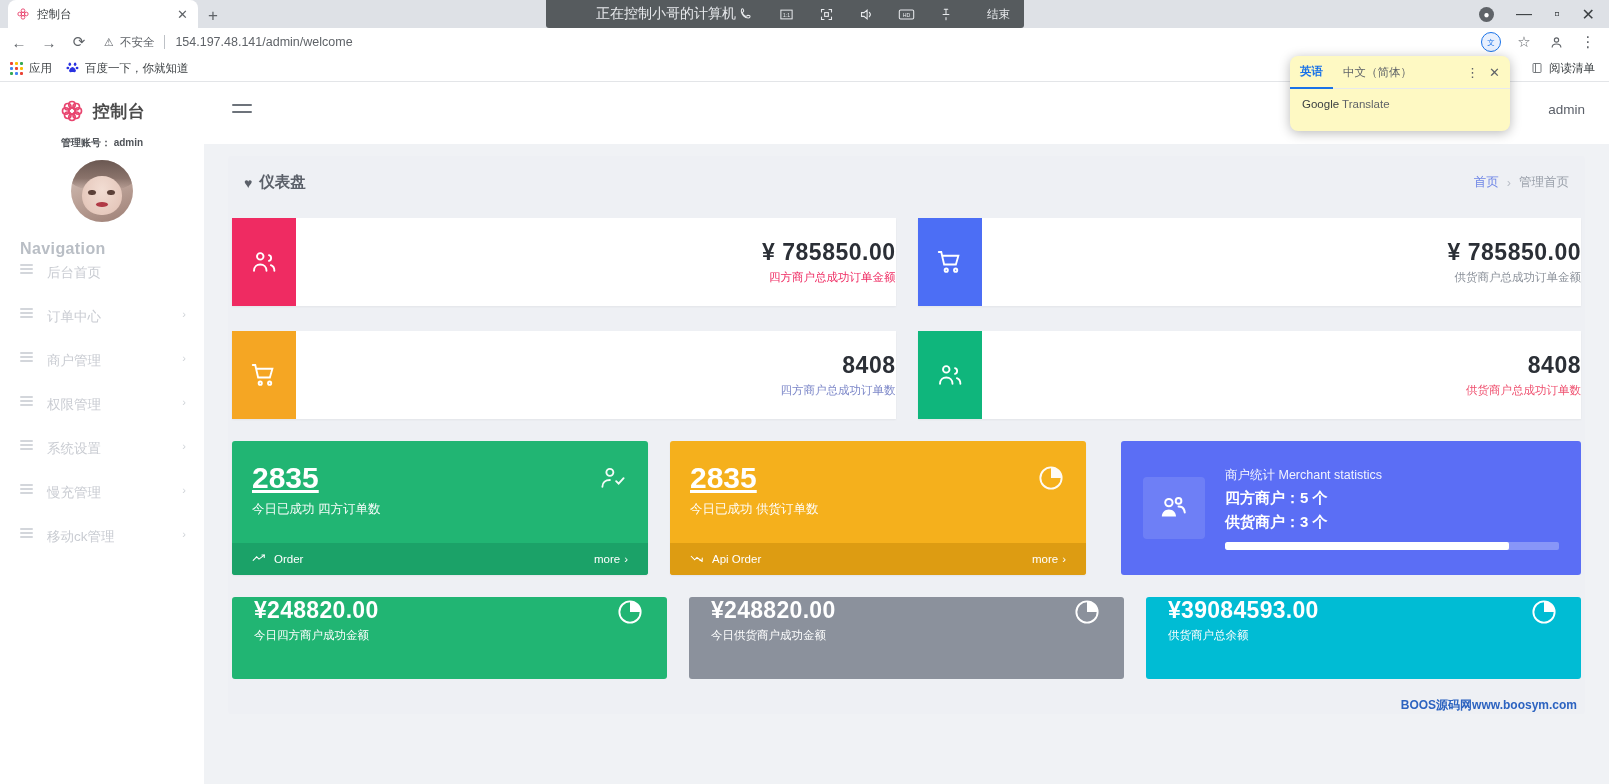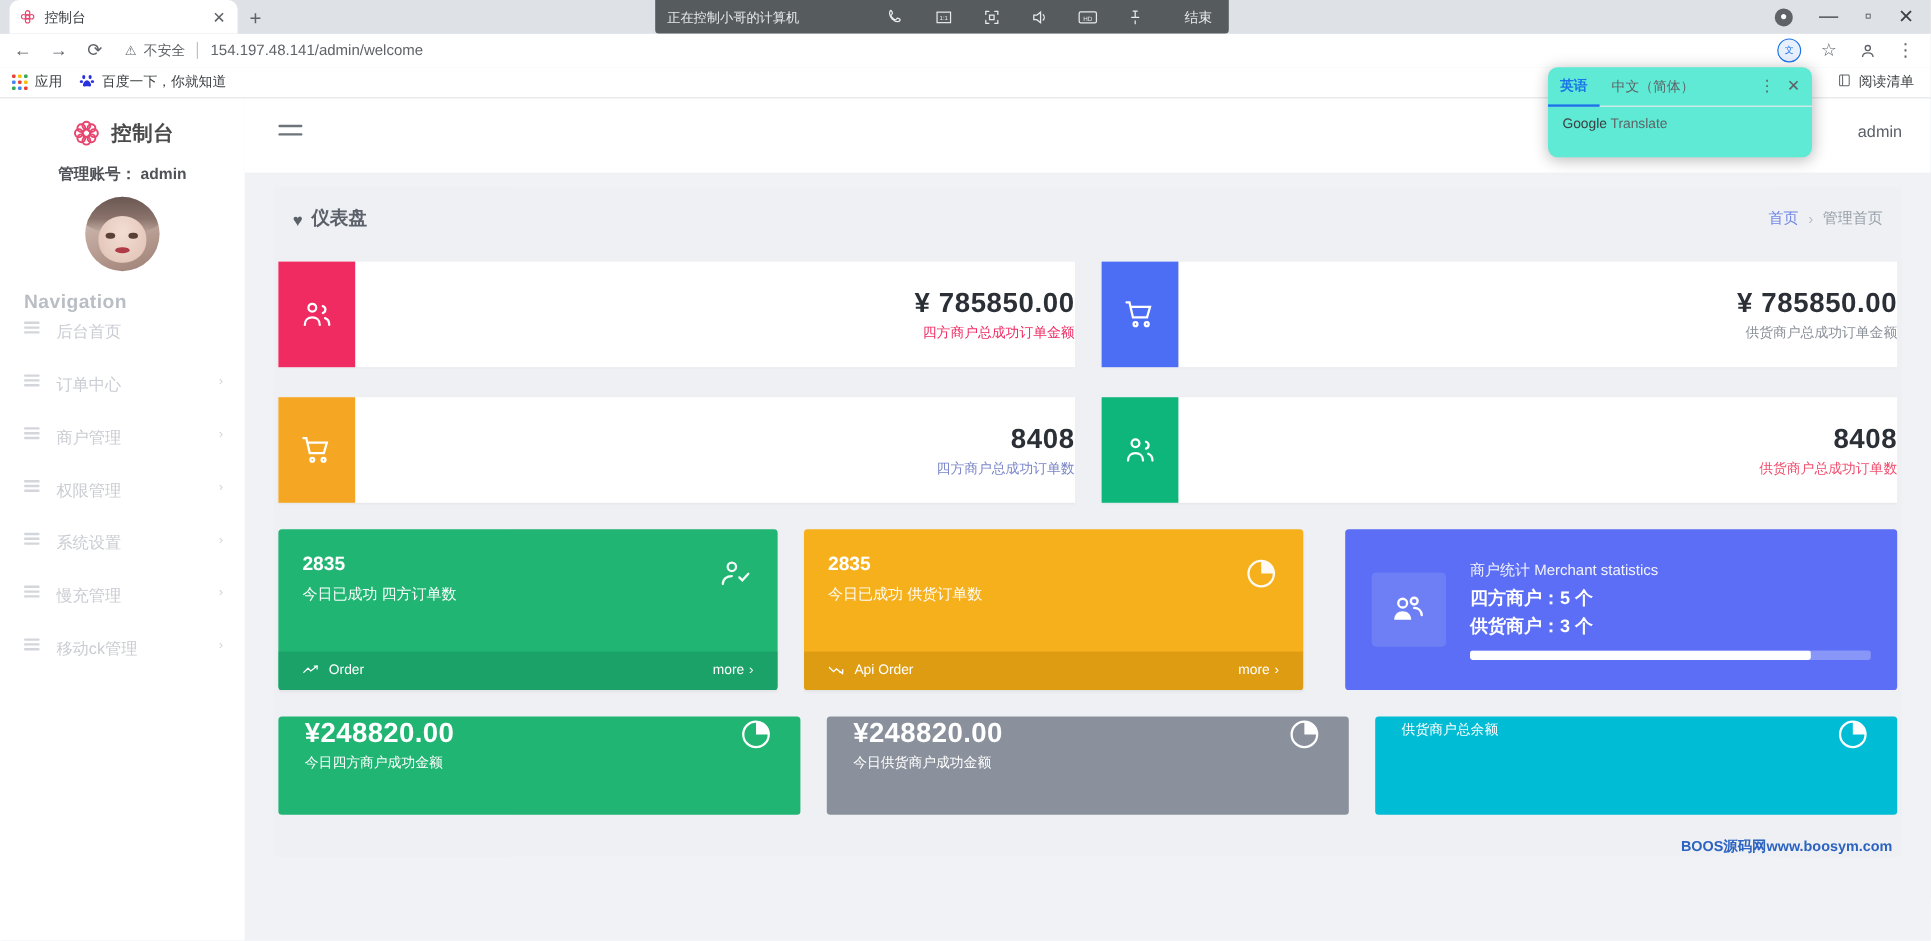--- a/index.html
+++ b/index.html
@@ -25,21 +25,21 @@
   .tab-title { flex: 1; white-space: nowrap; overflow: hidden; text-overflow: ellipsis; }
   .tab-close { color:#5f6368; font-size: 13px; line-height: 1; padding: 0 2px; }
   .newtab { margin-left: 10px; margin-bottom: 4px; color:#5f6368; font-size: 17px; line-height:1; }
 
   
   .remote-bar {
     position: absolute; left: 546px; top: 0; width: 478px; height: 28px;
     background: #565b5e; color: #e8eaed; display: flex; align-items: center;
     font-size: 11.5px; border-radius: 0 0 3px 3px;
   }
-  .remote-title { padding-left: 10px; width: 190px; white-space: nowrap; font-size: 11px;}
+  .remote-title { padding-left: 10px; width: 190px; white-space: nowrap; font-size: 14px; text-align: right;}
   .remote-icons { display: flex; align-items: center; gap: 20px; flex: 1; justify-content: flex-start; }
   .remote-ico { width: 20px; height: 20px; display:flex; align-items:center; justify-content:center; color:#e8eaed; }
   .remote-ico svg { display:block; }
   .remote-end { margin-left: auto; padding-right: 14px; font-size: 11.5px; }
 
   .win-ctrls { position:absolute; right: 0; top:0; height: 28px; display:flex; align-items:center; gap: 22px; padding-right: 14px; color:#3c4043; }
   .win-ctrls .dot { width: 15px; height: 15px; border-radius: 50%; background:#5f6368; display:flex;align-items:center;justify-content:center;color:#fff;font-size:10px;}
 
   
   .navbar {
@@ -68,42 +68,42 @@
     border-bottom: 1px solid #e3e5e8;
   }
   .bm { display:flex; align-items:center; gap: 6px; }
   .bm-right { margin-left:auto; display:flex; align-items:center; gap:6px; padding-right:4px;}
   .apps-grid { display:grid; grid-template-columns: repeat(3, 3px); grid-gap:2px; }
   .apps-grid i { width:3px;height:3px;border-radius:1px;display:block;}
 
   
   .translate-popup {
     position: absolute; left: 1290px; top: 56px; width: 220px; height: 75px;
-    background:#5eead4; border-radius: 8px; box-shadow: 0 2px 12px rgba(0,0,0,.28);
+    background:#fef9c3; border-radius: 8px; box-shadow: 0 2px 12px rgba(0,0,0,.28);
     z-index: 40; overflow:hidden;
   }
   .tp-tabs { display:flex; align-items:center; height: 33px; border-bottom:1px solid #e8eaed; }
   .tp-tab { font-size: 11.5px; color:#5f6368; padding: 0 10px; height: 33px; display:flex;align-items:center; }
   .tp-tab.active { color:#1a73e8; border-bottom:2px solid #1a73e8; font-weight:bold;}
   .tp-actions { margin-left:auto; display:flex; align-items:center; gap:10px; padding-right:10px; color:#5f6368; font-size:13px;}
   .tp-body { padding: 9px 12px; font-size: 11.5px; color:#5f6368; }
   .tp-body b { font-weight: normal; color:#3c4043; }
 
   
   .viewport { position: absolute; left:0; top: 82px; width: 1609px; height: 702px; background:#f0f2f5; overflow:hidden; }
 
   
   .sidebar {
     position:absolute; left:0; top:0; width: 204px; height: 702px; background:#fff;
     box-shadow: 1px 0 0 #eceef1;
   }
   .brand { display:flex; align-items:center; justify-content:center; gap:8px; padding-top: 16px; }
   .brand-logo { width: 26px; height: 26px; }
   .brand-name { font-size: 17px; font-weight: bold; color: #4a4a4a; letter-spacing:.5px;}
-  .acct { text-align:center; font-size: 13px; color:#4f5358; font-weight:bold; margin-top: 12px; }
+  .acct { text-align:center; font-size: 10px; color:#4f5358; font-weight:bold; margin-top: 12px; }
   .acct .nm { font-weight: bold; }
   .avatar-wrap { display:flex; justify-content:center; margin-top: 10px; }
   .avatar {
     width: 62px; height: 62px; border-radius: 50%; overflow:hidden; position:relative;
     background: linear-gradient(160deg,#d8c9c2 0%, #c0a79d 45%, #9d7f75 100%);
   }
   .avatar .hair { position:absolute; left:-6%; top:-14%; width:112%; height:62%;
     background: linear-gradient(180deg,#5a4a45 0%, #8a736b 70%, rgba(138,115,107,0) 100%);
     border-radius: 50% 50% 40% 40%; }
   .avatar .face { position:absolute; left:18%; top:26%; width:64%; height:62%;
@@ -149,21 +149,21 @@
   .stat-ico { width: 64px; display:flex; align-items:center; justify-content:center; color:#fff; }
   .stat-body { flex:1; display:flex; flex-direction:column; justify-content:center; padding-left: 18px; }
   .stat-num { font-size: 23px; font-weight: bold; color:#2b2f36; letter-spacing:.5px; }
   .stat-lbl { font-size: 11.5px; margin-top: 4px; }
 
   
   .grid3 { display:flex; gap: 22px; padding: 0 4px; margin-top: 22px; }
   .tile { flex:1; border-radius: 3px; overflow:hidden; color:#fff; box-shadow: 0 1px 2px rgba(0,0,0,.05); }
   .tile-top { height: 102px; padding: 22px 20px 0 20px; display:flex; align-items:flex-start; }
   .tile-texts { flex:1; }
-  .tile-num { font-size: 16px; font-weight:bold; line-height:1; }
+  .tile-num { font-size: 30px; font-weight:bold; line-height:1;text-decoration:underline; }
   .tile-sub { font-size: 12.5px; margin-top: 8px; opacity: .97; }
   .tile-ico { opacity:.95; }
   .tile-foot { height: 32px; display:flex; align-items:center; padding: 0 20px; font-size: 11.5px; }
   .tile-foot .ft-left { display:flex; align-items:center; gap:8px; }
   .tile-foot .ft-right { margin-left:auto; display:flex; align-items:center; gap:4px;}
 
   
   .tile-merchant { flex:1; border-radius: 3px; background:#5b6ef5; color:#fff; display:flex; align-items:center; padding: 18px 22px; gap: 20px; margin-left: 13px; }
   .merch-ico { width: 62px; height: 62px; background: rgba(255,255,255,.12); border-radius:4px; display:flex;align-items:center;justify-content:center;}
   .merch-body { flex:1; }
@@ -607,20 +607,21 @@
             </div>
             <div>
               <svg width="30" height="30" viewBox="0 0 24 24" fill="none" stroke="#fff" stroke-width="1.5">
                 <circle cx="12" cy="12" r="8.5"></circle>
                   <path d="M12 12V3.5A8.5 8.5 0 0 1 20.5 12z" fill="#fff" stroke="none"></path>
               </svg>
             </div>
           </div>
           <div class="mtile" style="background:#00bcd4">
             <div class="mtile-body">
+              <div class="mtile-num">¥39084593.00</div>
               <div class="mtile-sub">供货商户总余额</div>
             </div>
             <div>
               <svg width="30" height="30" viewBox="0 0 24 24" fill="none" stroke="#fff" stroke-width="1.5">
                 <circle cx="12" cy="12" r="8.5"></circle>
                   <path d="M12 12V3.5A8.5 8.5 0 0 1 20.5 12z" fill="#fff" stroke="none"></path>
               </svg>
             </div>
           </div>
         </div>

